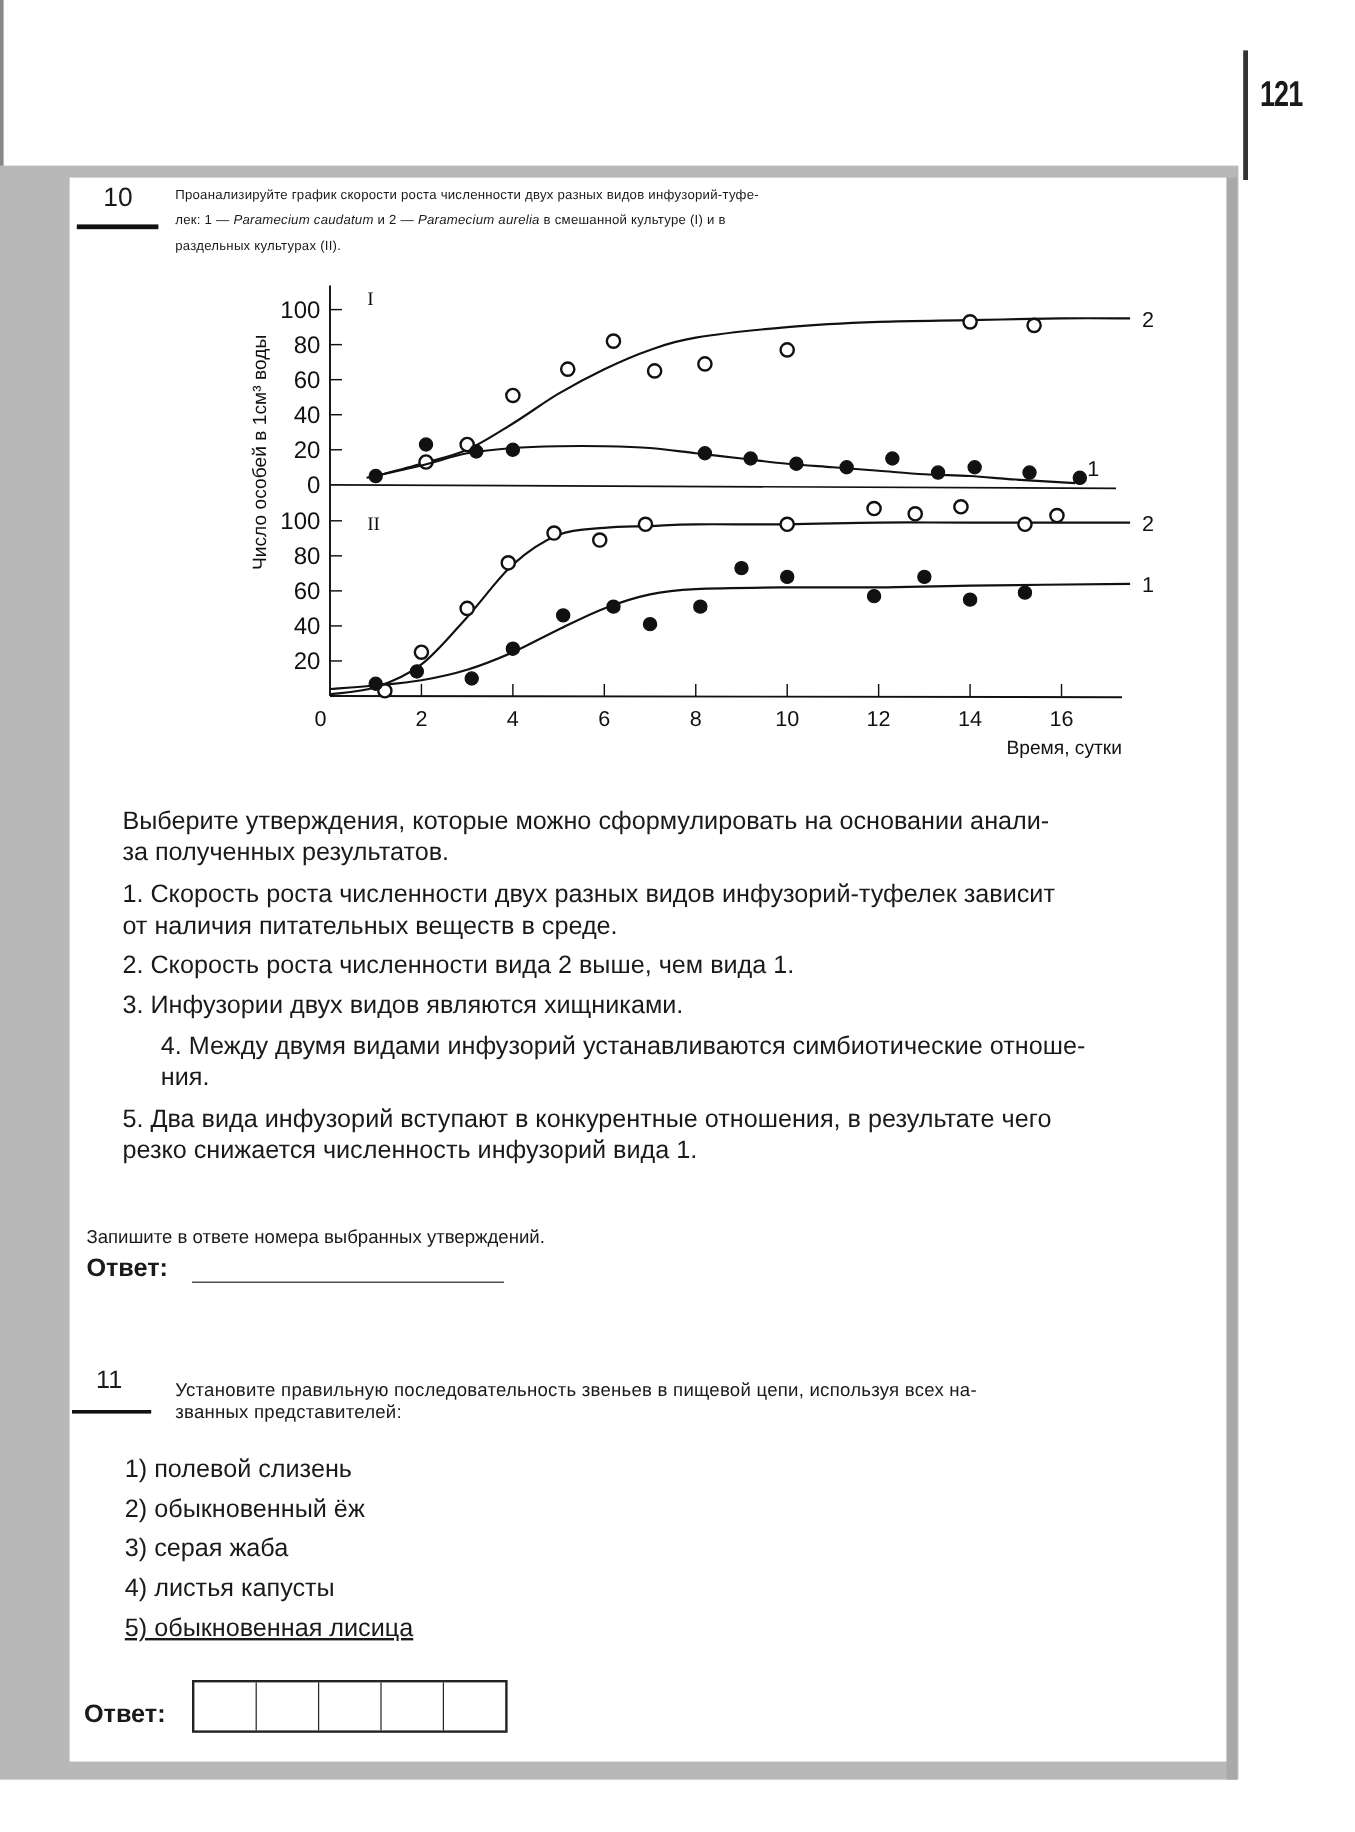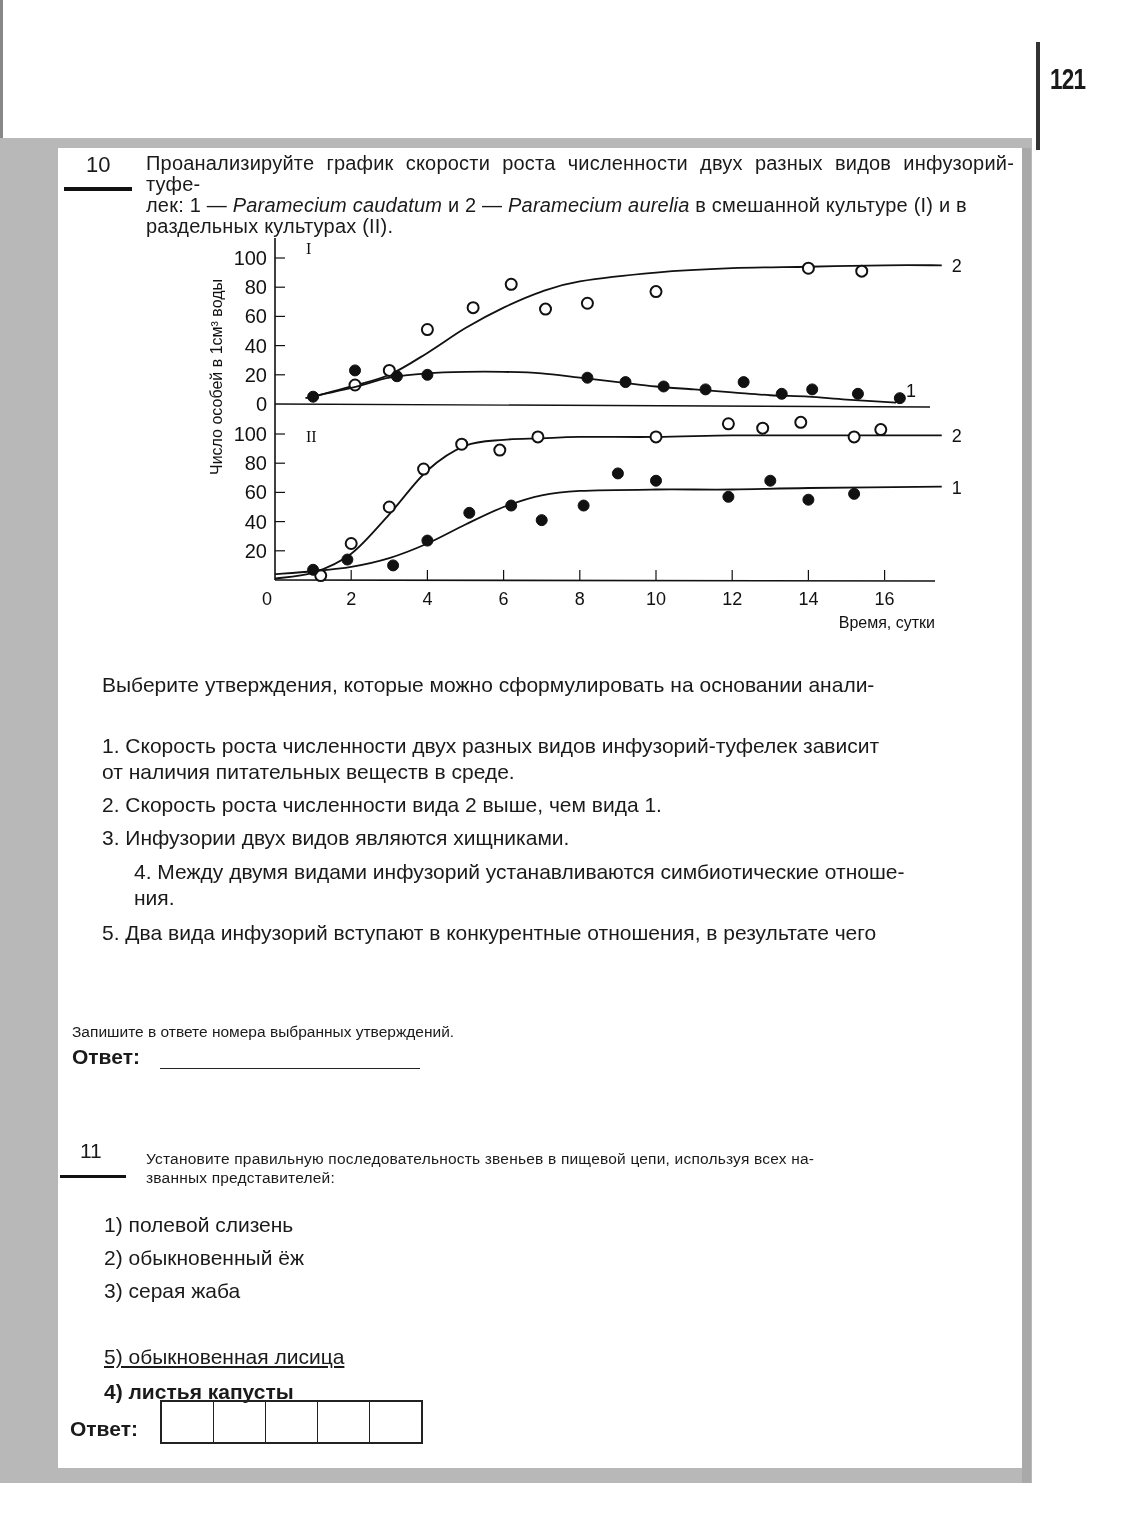--- a/index.html
+++ b/index.html
@@ -9,21 +9,21 @@
   }
   .left-strip { position: absolute; left: 0; top: 0; width: 3px; height: 260px; background: #888; }
   .page-rule { position: absolute; left: 1036px; top: 42px; width: 4px; height: 108px; background: #333; }
   .page-number { position: absolute; left: 1050px; top: 62px; font-size: 30px; font-weight: bold;
     font-family: "Liberation Sans Narrow", "Liberation Sans", sans-serif; letter-spacing: -1px; transform: scaleX(0.75); transform-origin: left top; }
   .frame-gray { position: absolute; left: 0; top: 138px; width: 1032px; height: 1345px; background: #b8b8b8; }
   .frame-gray-right { position: absolute; left: 1022px; top: 148px; width: 9px; height: 1335px; background: #a9a9a9; }
   .frame-inner { position: absolute; left: 58px; top: 148px; width: 964px; height: 1320px; background: #ffffff; }
   .task-num { position: absolute; font-size: 22px; }
   .task-underline { position: absolute; height: 4px; background: #111; }
-  .task-text { position: absolute; font-size: 20px; line-height: 21px; text-align: justify; letter-spacing: 0.2px; }
+  .task-text { position: absolute; font-size: 11px; line-height: 21px; text-align: justify; letter-spacing: 0.2px; }
   .task-text i { font-style: italic; }
   .chart { position: absolute; left: 190px; top: 225px; }
   .body-text { position: absolute; left: 102px; width: 910px; font-size: 21px; line-height: 26px; text-align: justify; }
   .stmt { position: absolute; left: 102px; width: 910px; font-size: 21px; line-height: 26px; text-align: justify; }
   .small-text { position: absolute; font-size: 15.5px; margin-top: 28px; }
   .answer-label { position: absolute; font-size: 21px; font-weight: bold; }
   .answer-line { position: absolute; height: 0; border-bottom: 1.5px solid #222; }
   .answer-cells { position: absolute; display: flex; border: 2px solid #222; }
   .answer-cell { width: 51px; height: 40px; border-right: 1.5px solid #222; }
   .answer-cell:last-child { border-right: none; }
@@ -154,56 +154,58 @@
       <circle cx="656" cy="480.72" r="5.5" fill="#111" stroke="#111" stroke-width="1"></circle>
       <circle cx="728.3900000000001" cy="496.78" r="5.5" fill="#111" stroke="#111" stroke-width="1"></circle>
       <circle cx="770.3" cy="480.72" r="5.5" fill="#111" stroke="#111" stroke-width="1"></circle>
       <circle cx="808.4" cy="499.7" r="5.5" fill="#111" stroke="#111" stroke-width="1"></circle>
       <circle cx="854.12" cy="493.86" r="5.5" fill="#111" stroke="#111" stroke-width="1"></circle>
     </g>
 </svg>
 
 <div class="body-text" style="top:672px;">
   <div>Выберите утверждения, которые можно сформулировать на основании анали-</div>
+  <div>за полученных результатов.</div>
 </div>
 
 <div class="stmt" style="top:733px;">
   <div>1. Скорость роста численности двух разных видов инфузорий-туфелек зависит</div>
   <div>от наличия питательных веществ в среде.</div>
 </div>
 <div class="stmt" style="top:792px;">
   <div>2. Скорость роста численности вида 2 выше, чем вида 1.</div>
 </div>
 <div class="stmt" style="top:825px;">
   <div>3. Инфузории двух видов являются хищниками.</div>
 </div>
 <div class="stmt" style="top:859px;margin-left:32px;">
   <div>4. Между двумя видами инфузорий устанавливаются симбиотические отноше-</div>
   <div>ния.</div>
 </div>
 <div class="stmt" style="top:920px;">
   <div>5. Два вида инфузорий вступают в конкурентные отношения, в результате чего</div>
+  <div>резко снижается численность инфузорий вида 1.</div>
 </div>
 
 <div class="small-text" style="left:72px; top:995px;">Запишите в ответе номера выбранных утверждений.</div>
 
 <div class="answer-label" style="left:72px; top:1045px;">Ответ:</div>
 <div class="answer-line" style="left:160px; top:1068px; width:260px;"></div>
 
 <div class="task-num" style="left:80px; top:1139px; font-size:21px;">11</div>
 <div class="task-underline" style="left:60px; top:1175px; width:66px; height:3px;"></div>
 <div class="task-text" style="left:146px; top:1149px; width:866px; font-size:15.5px; line-height:19px;">
   <div>Установите правильную последовательность звеньев в пищевой цепи, используя всех на-</div>
   <div>званных представителей:</div>
 </div>
 
 <div class="opt" style="top:1213px;">1) полевой слизень</div>
 <div class="opt" style="top:1246px;">2) обыкновенный ёж</div>
 <div class="opt" style="top:1279px;">3) серая жаба</div>
-<div class="opt" style="top:1380px;font-weight:bold;">4) листья капусты</div>
+<div class="opt" style="top:1312px;">4) листья капусты</div>
 <div class="opt" style="top:1345px;text-decoration:underline;">5) обыкновенная лисица</div>
 
 <div class="answer-label" style="left:70px; top:1417px;">Ответ:</div>
 <div class="answer-cells" style="left:160px; top:1400px;">
   <div class="answer-cell"></div>
   <div class="answer-cell"></div>
   <div class="answer-cell"></div>
   <div class="answer-cell"></div>
   <div class="answer-cell"></div>
 </div>

